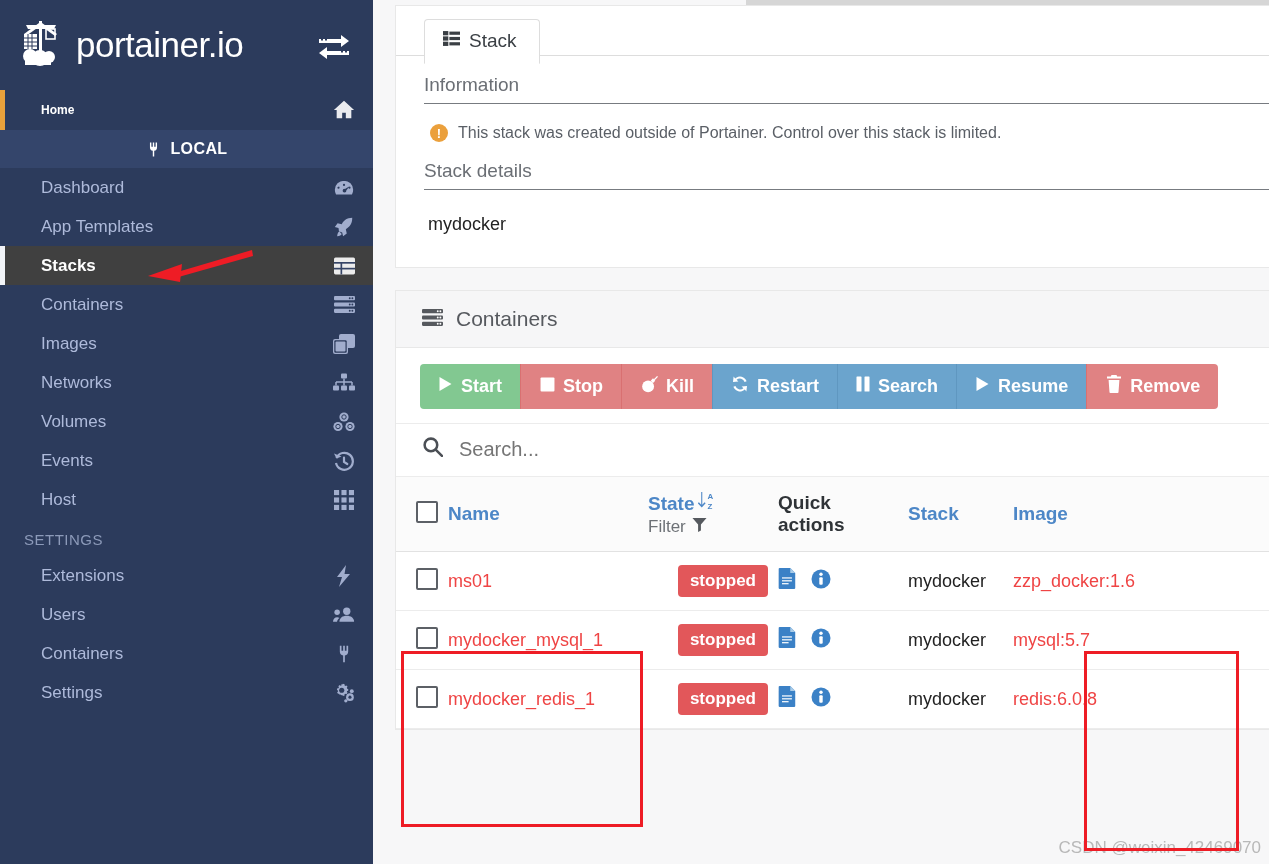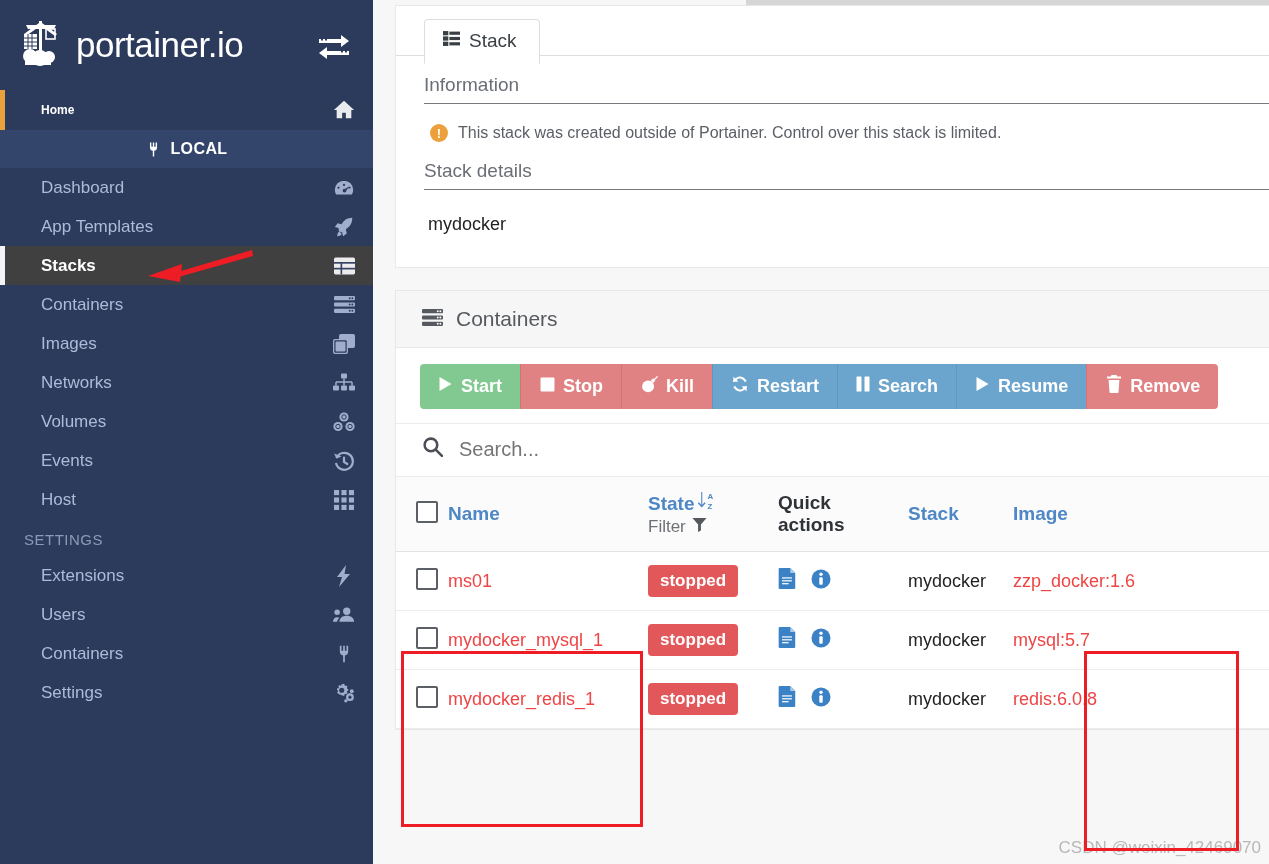--- a/index.html
+++ b/index.html
@@ -159,21 +159,21 @@
   table.ctable td {
     padding: 13px 10px 13px 0; font-size: 18px;
     border-bottom: 1px solid #ececec; vertical-align: middle;
   }
   .cb {
     width: 22px; height: 22px; border: 2px solid #5c6066;
     border-radius: 2px; display: inline-block; background: #fff;
   }
   .col-cb { width: 52px; padding-left: 20px !important; }
   .col-name { width: 200px; }
-  .col-state { width: 130px; }
+  .col-state { width: 130px; text-align: right; }
   .col-qa { width: 130px; }
   .col-stack { width: 105px; }
   .col-image { width: 150px; }
   .link { color: #ef4444; }
   .badge-stopped {
     display: inline-block; background: #e2575a; color: #fff;
     font-weight: bold; font-size: 17px;
     border-radius: 4px; padding: 6px 12px;
   }
   .qa-icons { display: flex; gap: 14px; align-items: center; }

